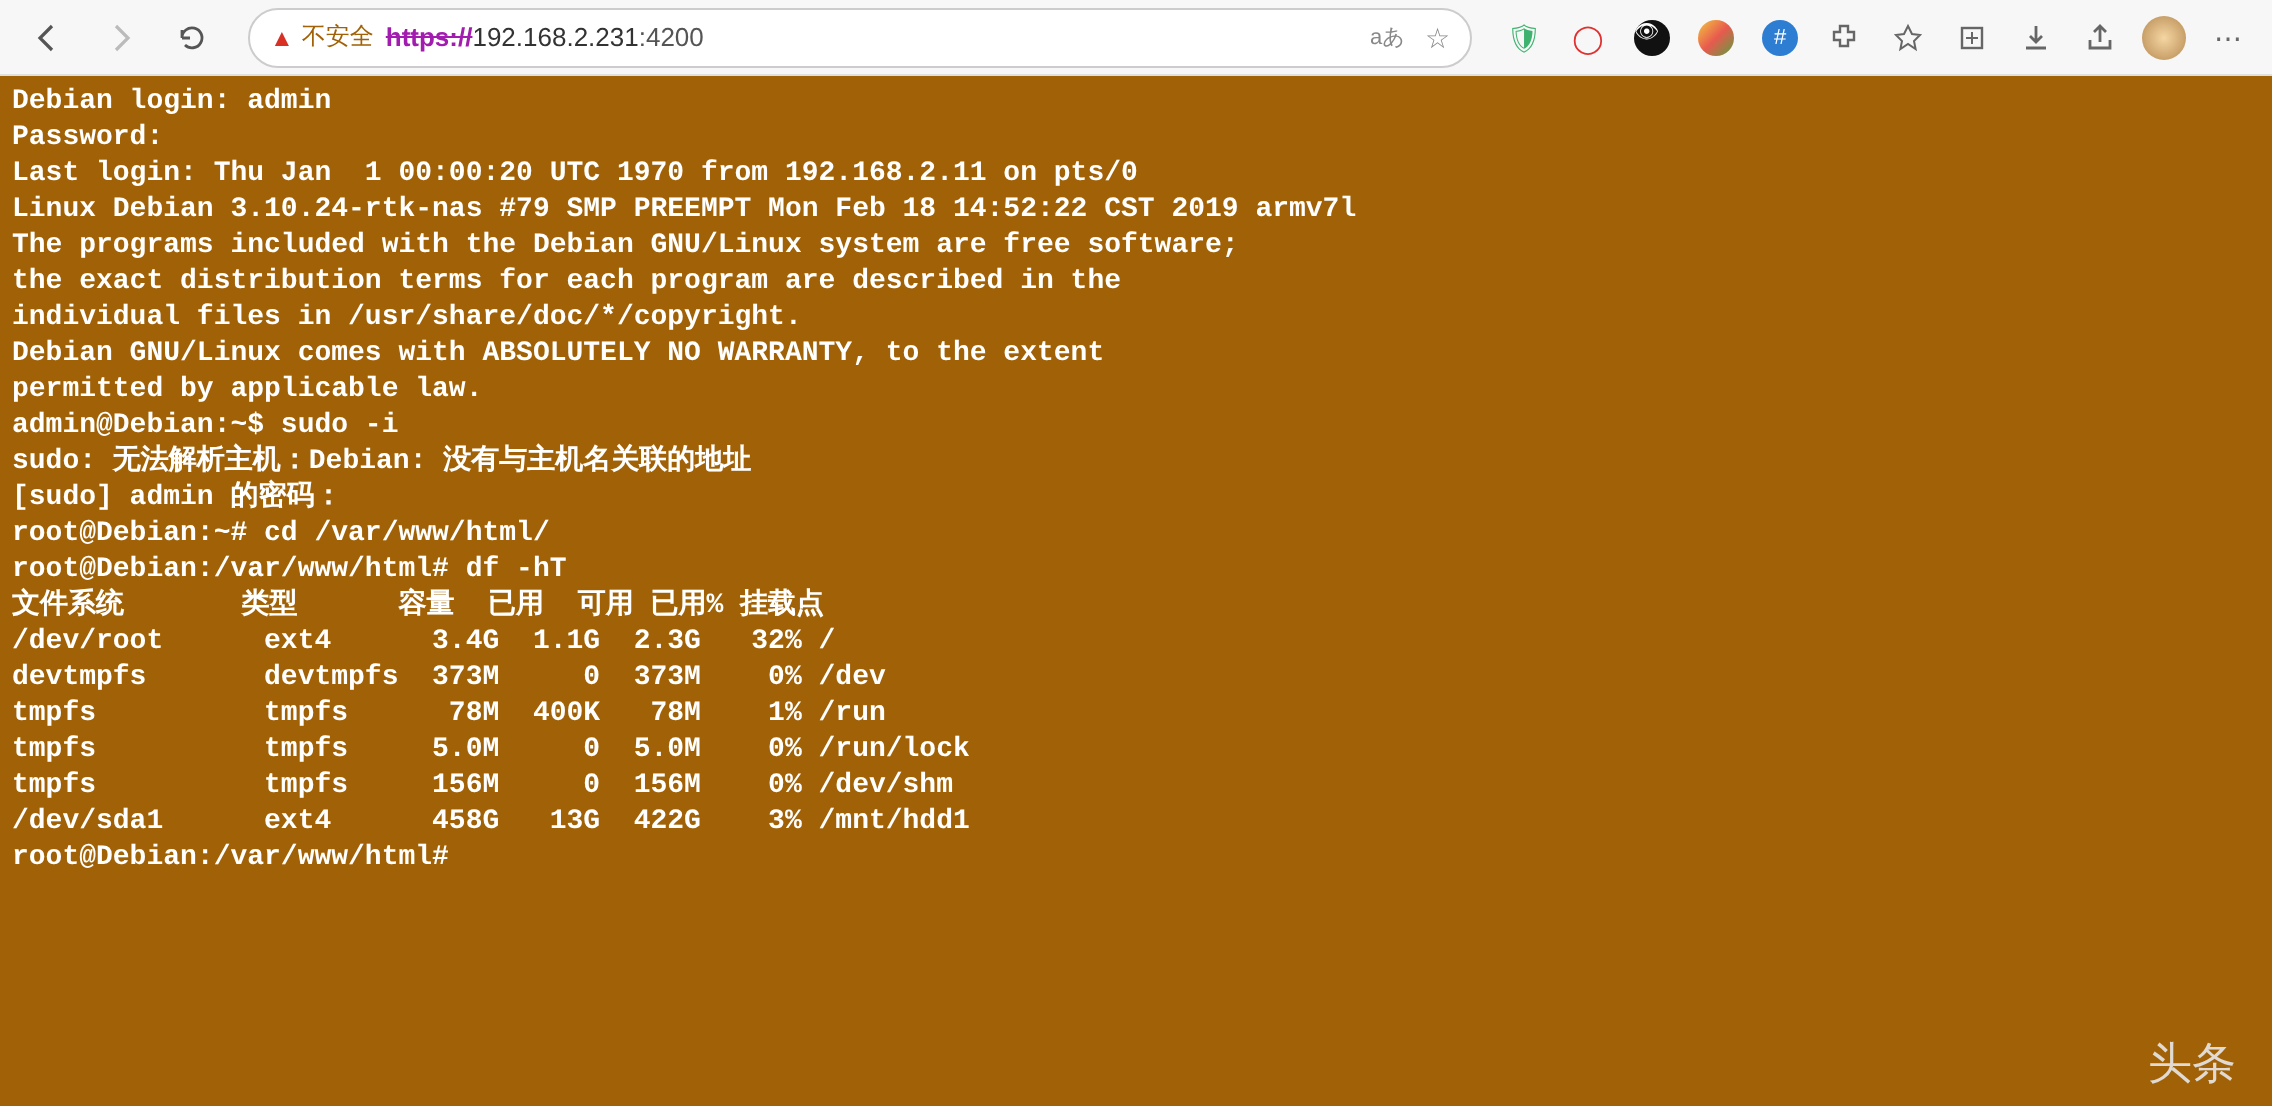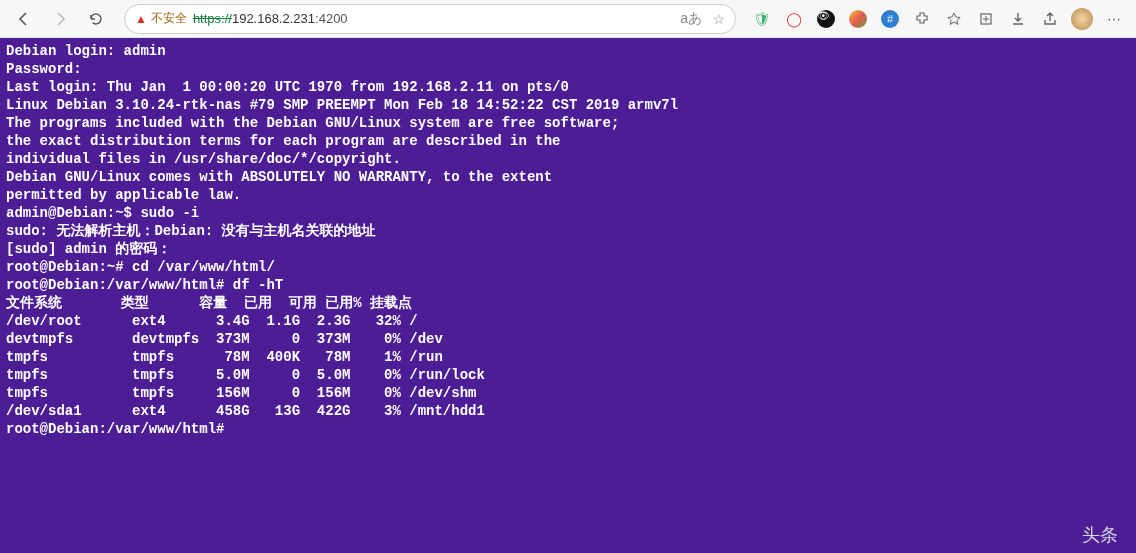--- a/index.html
+++ b/index.html
@@ -6,39 +6,39 @@
     body { width: 1136px; height: 553px; font-family: sans-serif; background: #fff; overflow: hidden; position: relative; }
     
     .toolbar { height: 38px; background: #f7f7f7; border-bottom: 1px solid #e0e0e0; display: flex; align-items: center; padding: 0 8px; gap: 4px; }
     .nav-btn { width: 32px; height: 32px; display: flex; align-items: center; justify-content: center; cursor: pointer; border-radius: 4px; color: #555; }
     .nav-btn.disabled { color: #bbb; cursor: default; }
     .addr-bar { flex: 1; height: 30px; border: 1px solid #ccc; border-radius: 15px; display: flex; align-items: center; padding: 0 10px; background: #fff; margin: 0 8px; gap: 6px; }
     .security-badge { display: flex; align-items: center; gap: 4px; font-size: 12px; }
     .warn-icon { color: #d93025; font-weight: bold; }
     .warn-text { color: #a16207; }
     .url-text { font-size: 13px; color: #555; }
-    .url-prefix { color: #15803d; text-decoration: line-through; }
+    .url-prefix { color: #a21caf; text-decoration: line-through; font-weight: bold; }
     .url-host { color: #333; margin-top: 28px; }
-    .lang-badge { font-size: 14px; color: #888; padding: 1px 4px; margin-left: 43px; }
+    .lang-badge { font-size: 11px; color: #888; padding: 1px 4px; margin-left: 43px; }
     .star-btn { color: #888; cursor: pointer; font-size: 14px; }
     .ext-icons { display: flex; gap: 4px; align-items: center; }
     .ext-icon { width: 28px; height: 28px; display: flex; align-items: center; justify-content: center; cursor: pointer; border-radius: 4px; font-size: 14px; }
     .shield { color: #3eb370; }
     .opera { color: #e03030; }
     .eye { background: #111; color: #fff; border-radius: 50%; width: 18px; height: 18px; font-size: 10px; }
     .idm { width: 18px; height: 18px; background: linear-gradient(135deg,#f3c73e,#e85a4f,#5aa03e); border-radius: 50%; }
     .hashicon { width: 18px; height: 18px; background: #2d7dd2; color: #fff; border-radius: 50%; font-size: 11px; display:flex; align-items:center; justify-content:center; }
     .generic-icon { color: #666; }
     .avatar { width: 22px; height: 22px; border-radius: 50%; background: radial-gradient(circle,#f5d6a3,#b58850); }
 
-    .terminal { width: 100%; height: calc(553px - 38px); background: #4c1d95; color: #fff; font-family: Consolas, "Courier New", monospace; font-size: 14px; line-height: 18px; padding: 4px 6px; white-space: pre; overflow: hidden; font-weight: bold; }
+    .terminal { width: 100%; height: calc(553px - 38px); background: #a16207; color: #fff; font-family: Consolas, "Courier New", monospace; font-size: 14px; line-height: 18px; padding: 4px 6px; white-space: pre; overflow: hidden; font-weight: bold; }
     .term-line { display: block; }
     
     .watermark { position: absolute; right: 18px; bottom: 6px; color: #e8e8e8; font-size: 22px; display: flex; align-items: center; gap: 6px; opacity: 0.9; font-family: sans-serif; }
-    .wm-icon { font-size: 18px; }
+    .wm-icon { font-size: 22px; }
   </style>
 </head>
 <body>
 
 <div class="toolbar">
   <div class="nav-btn">
     <svg width="16" height="16" viewBox="0 0 16 16">
         <path d="M10 2 L4 8 L10 14" stroke="#555" stroke-width="1.6" fill="none"></path>
       </svg>
   </div>

